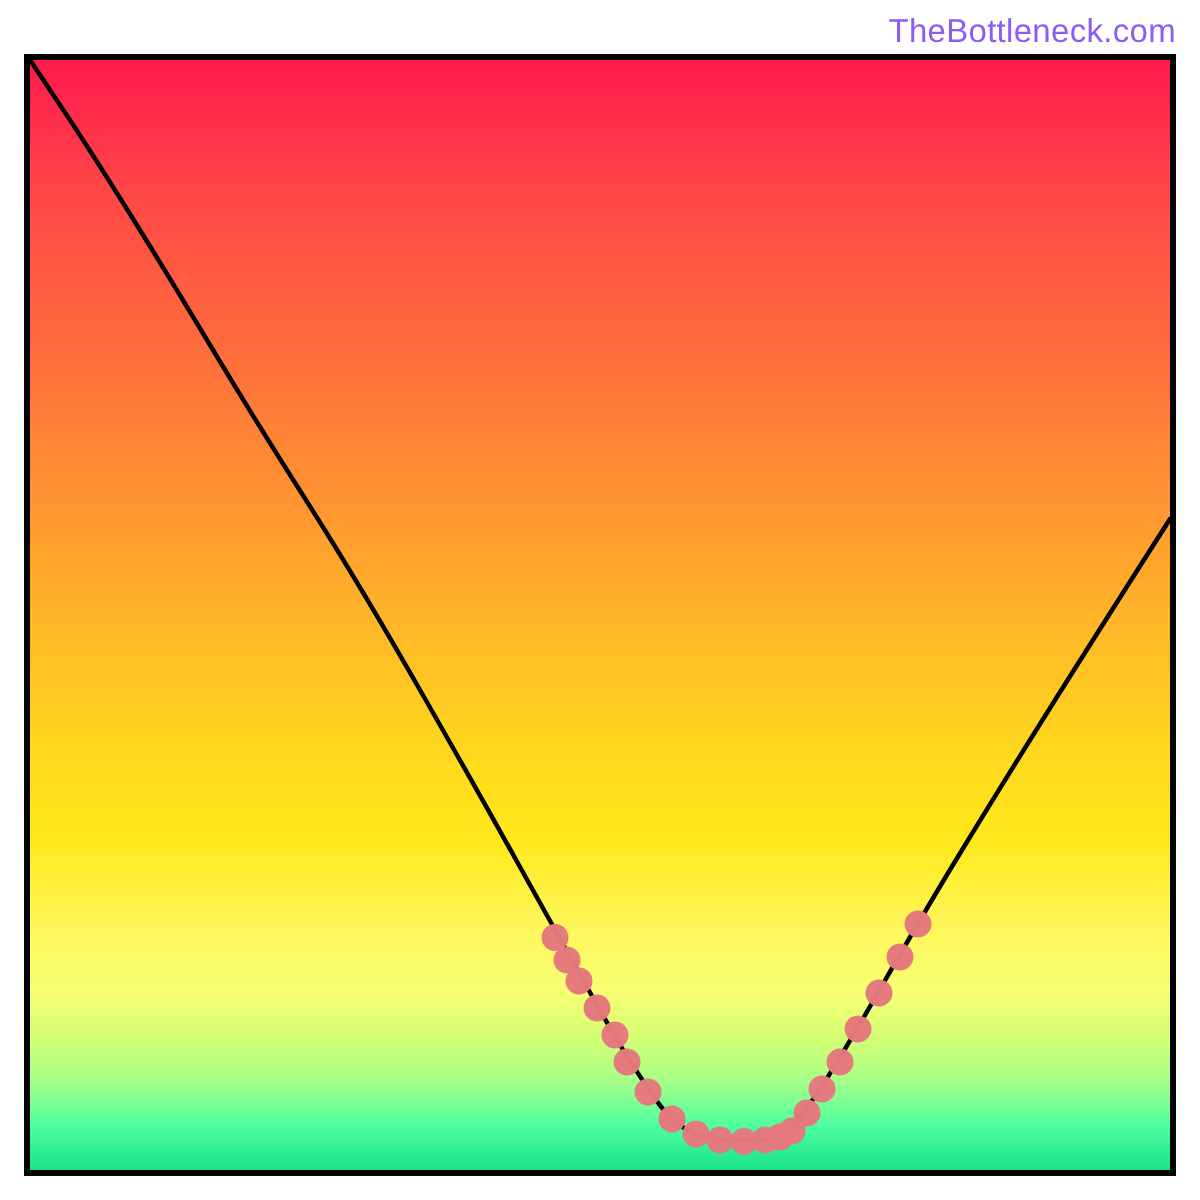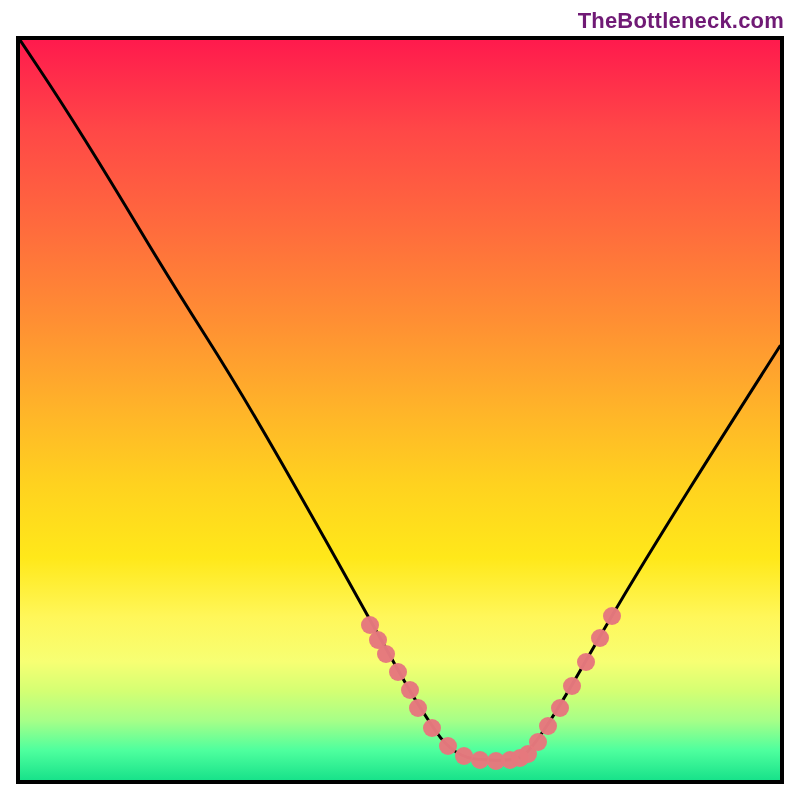--- a/index.html
+++ b/index.html
@@ -42,23 +42,23 @@
       #a6ff88 92%,
       #4eff9e 96%,
       #18e28a 100%
     );
     overflow: hidden;
   }
   .watermark {
     position: absolute;
     top: 8px;
     right: 16px;
-    color: #701a75;
+    color: #8b5cf6;
     font-size: 22px;
-    font-weight: 700;
+    font-weight: 400;
     letter-spacing: 0.2px;
   }
   svg.curve {
     position: absolute;
     left: 0;
     top: 0;
     width: 100%;
     height: 100%;
   }
   

